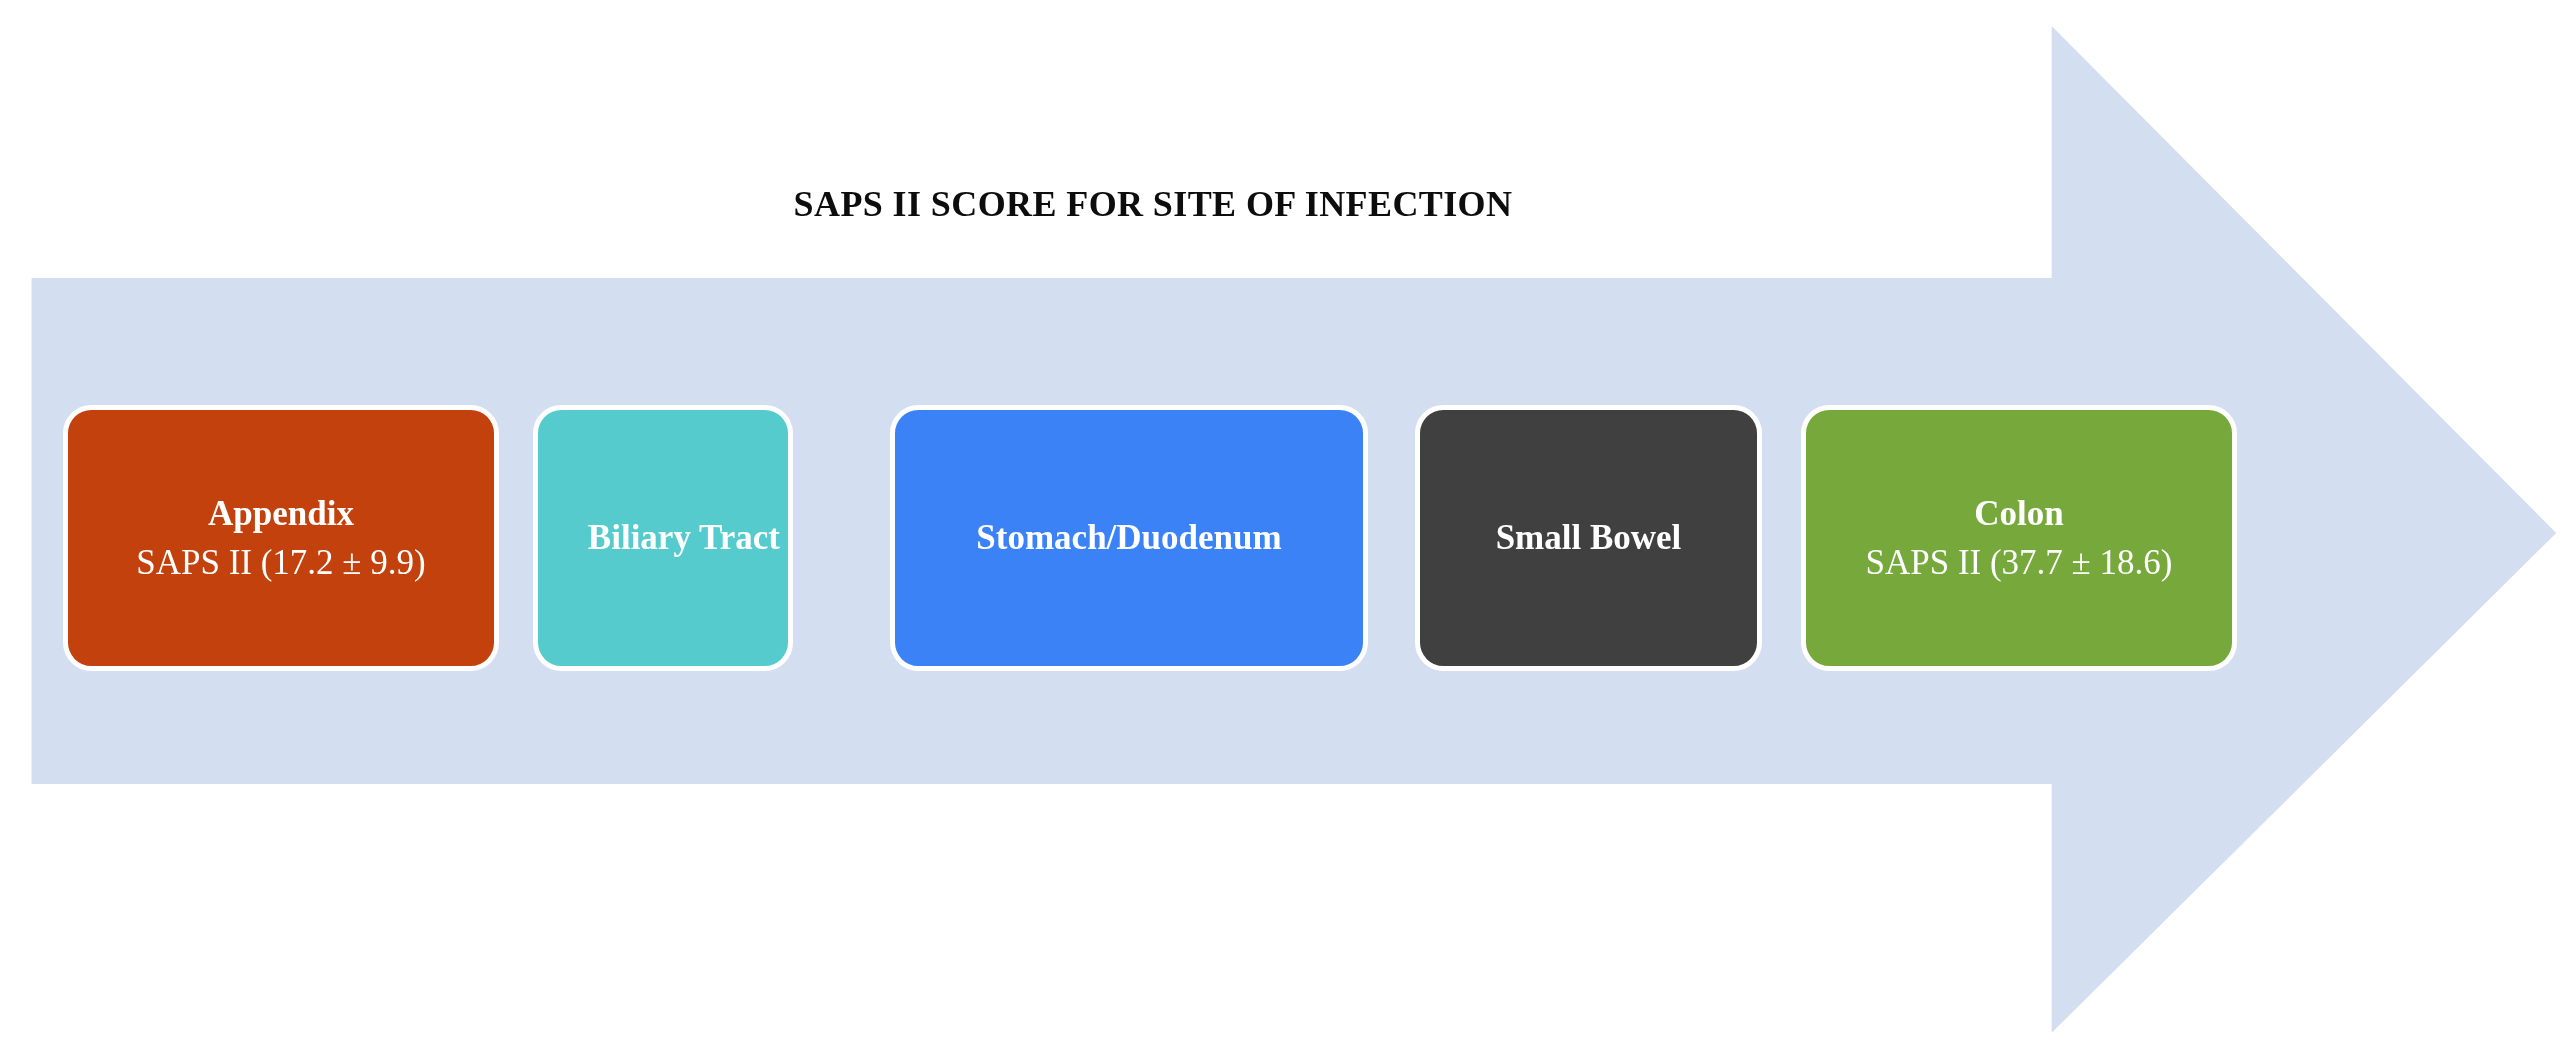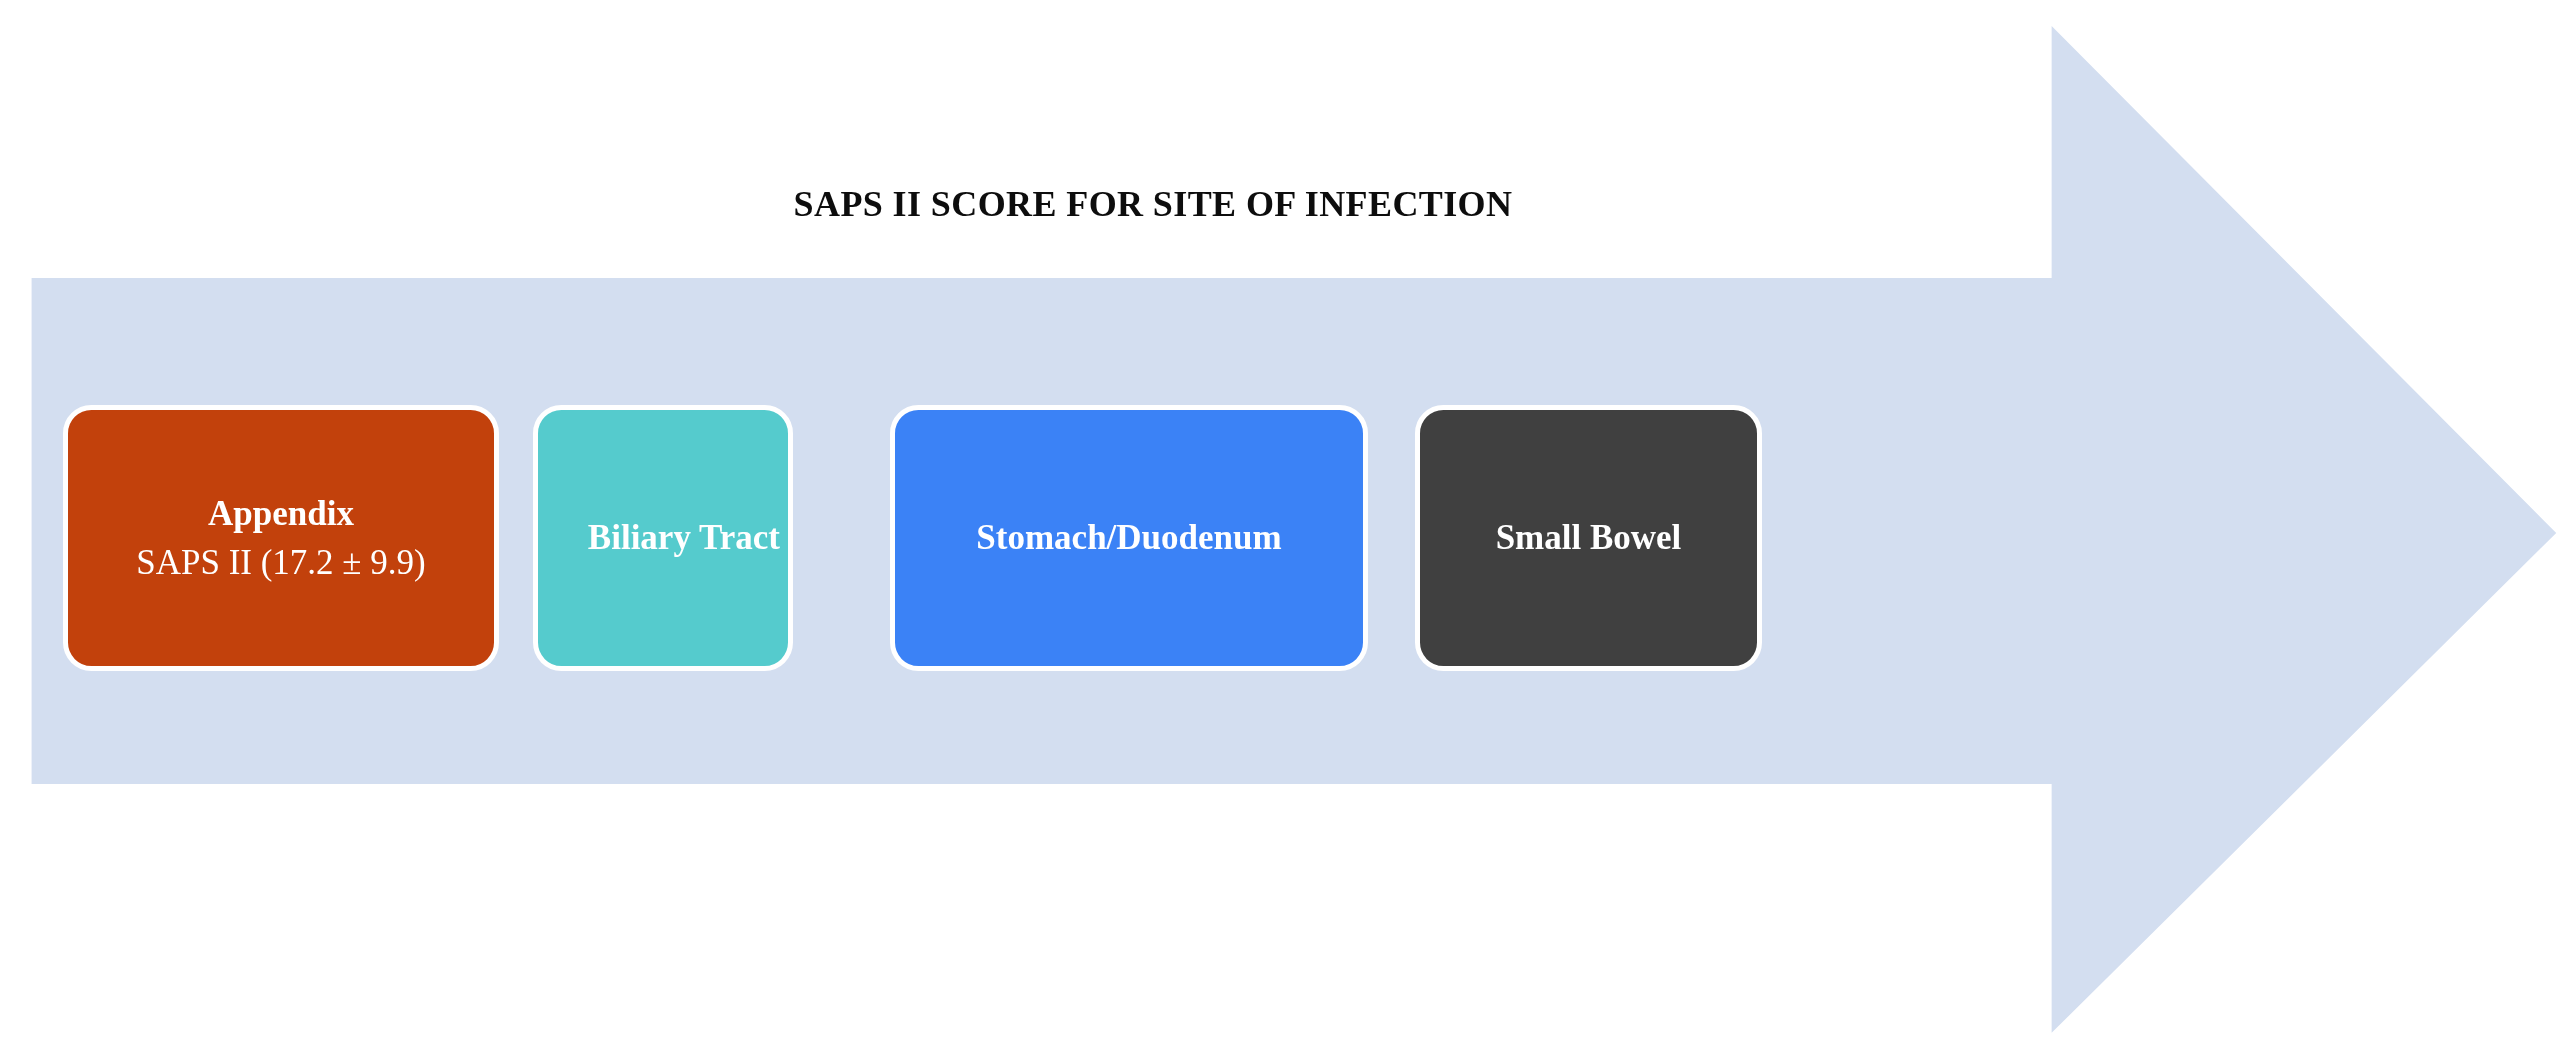--- a/index.html
+++ b/index.html
@@ -120,17 +120,21 @@
     <div class="stage-box" id="stage-box-2" style="background:#3b82f6;">
       <div class="stage-name">Stomach/Duodenum</div>
 
     </div>
 
     <div class="stage-box" id="stage-box-3" style="background:#404040;">
       <div class="stage-name">Small Bowel</div>
 
     </div>
 
+    <div class="stage-box" id="stage-box-4" style="background:#76A83B;">
+      <div class="stage-name">Colon</div>
+      <div class="stage-score">SAPS II (37.7 ± 18.6)</div>
+    </div>
 
   </div>
 
 </div>
 
 
 </body></html>

